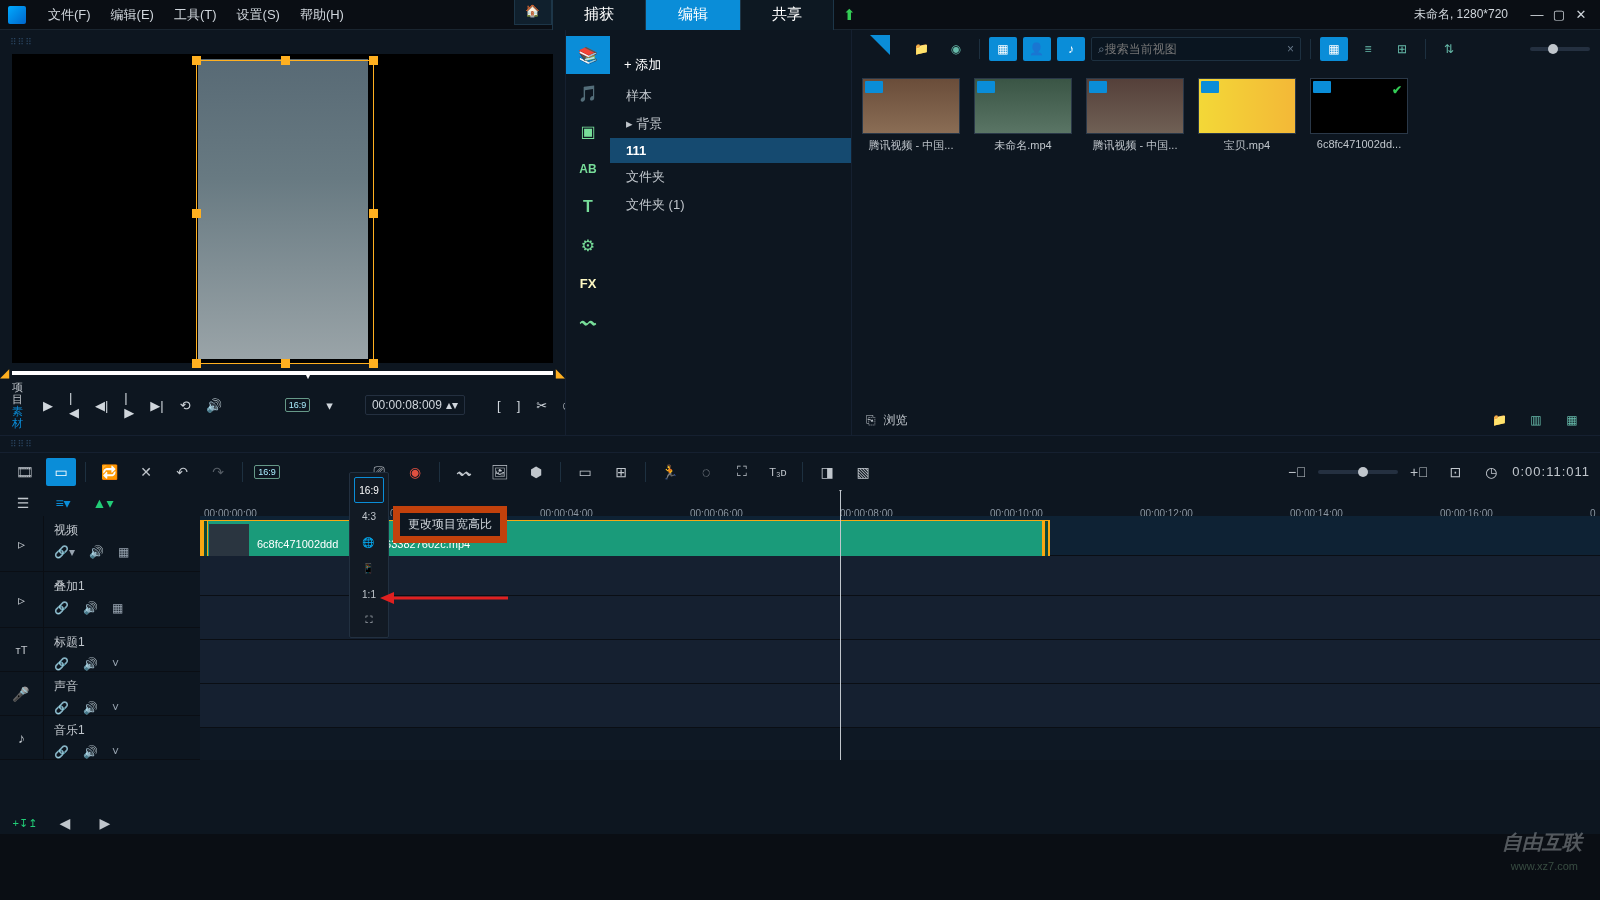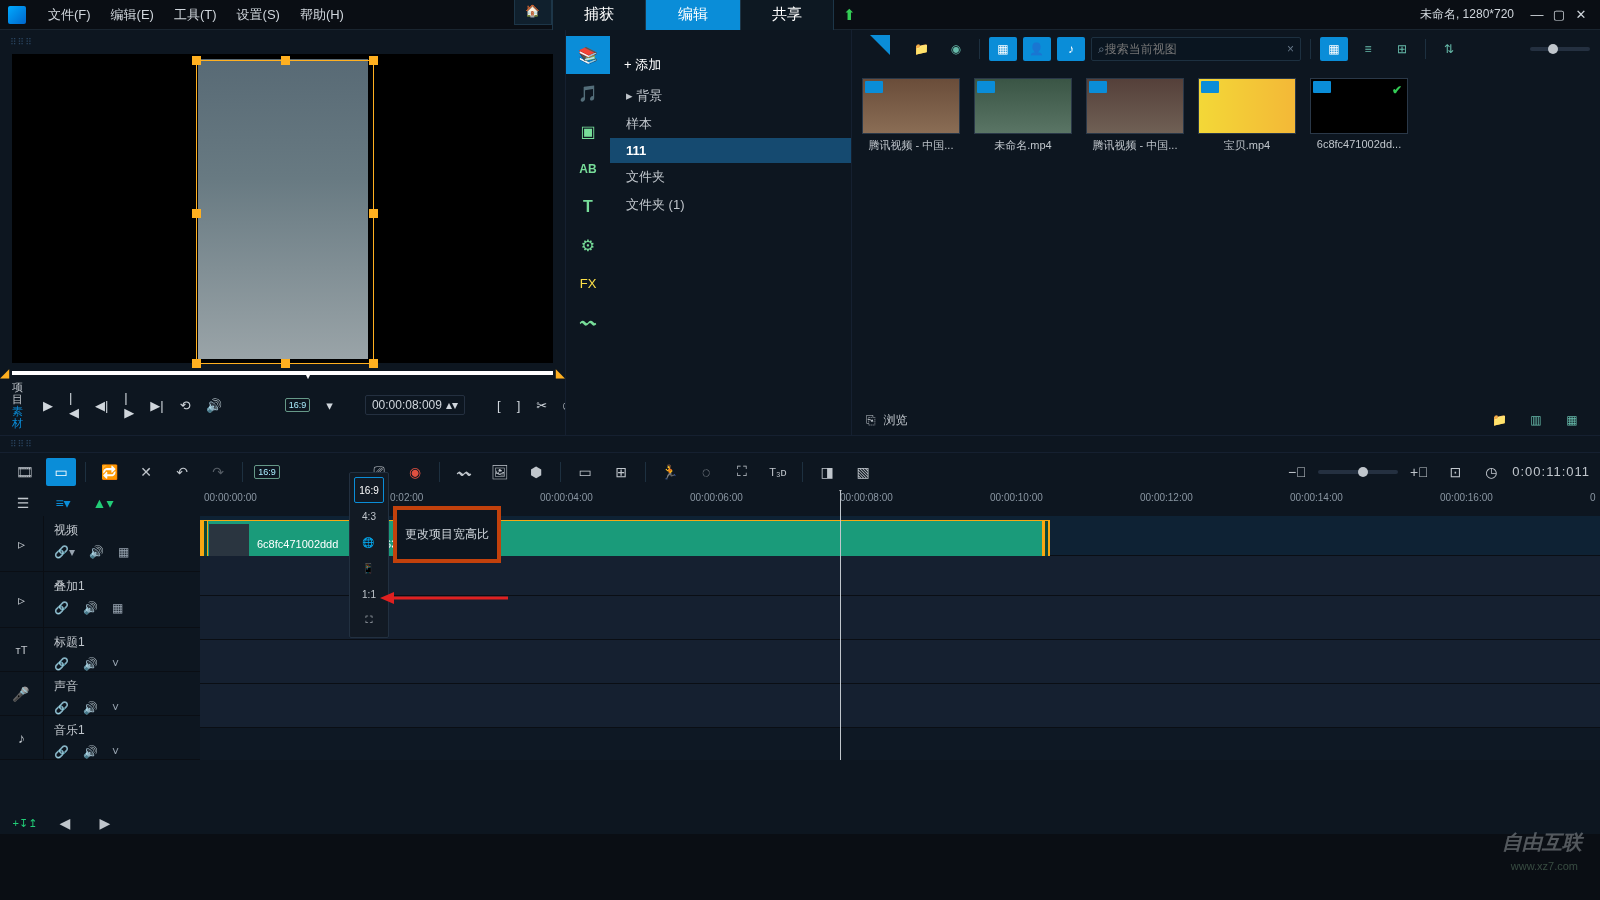--- a/index.html
+++ b/index.html
@@ -9,21 +9,21 @@
 .title-bar { height: 30px; background: #0a0e14; display: flex; align-items: center; padding: 0 8px; border-bottom: 1px solid #1a2530; }
 .logo { width: 18px; height: 18px; background: linear-gradient(135deg,#0af,#06c); border-radius: 2px; margin-right: 12px; }
 .menu-item { padding: 0 10px; font-size: 13px; color: #d0d6dc; cursor: pointer; }
 .title-tabs { display: flex; margin-left: 160px; }
 .ttab { width: 94px; height: 36px; display: flex; align-items: center; justify-content: center; font-size: 15px; color: #fff; cursor: pointer; }
 .home-ico { width: 38px; height: 28px; display: flex; align-items: center; justify-content: center; background:#10202d; border:1px solid #1d3648; }
 .ttab.dark { background: #0d1822; border:1px solid #1d3648; }
 .ttab.active { background: #0a8dd8; }
 .up-arrow { color:#3c5; font-size:15px; display:flex; align-items:center; padding:0 9px; }
 .spacer { flex: 1; }
-.proj-info { font-size: 12px; color: #d0d6dc; margin-right: 12px; }
+.proj-info { font-size: 12px; color: #d0d6dc; margin-right: 18px; }
 .win-btn { width: 22px; height: 18px; display: flex; align-items: center; justify-content: center; color: #d0d6dc; cursor: pointer; font-size: 13px; }
 
 
 .upper { height: 405px; display: flex; }
 
 
 .preview-panel { width: 565px; display: flex; flex-direction: column; background: #0d1620; padding-top:4px; }
 .drag-dots { padding: 3px 10px; color: #2a4560; font-size: 9px; letter-spacing:1px; }
 .preview-frame { flex: 1; margin: 4px 12px 8px 12px; background: #000; position: relative; display: flex; align-items: center; justify-content: center; }
 .clip-img { width: 170px; height: 300px; background: linear-gradient(#586a75 0%,#687a82 40%,#9aa4a8 100%); position: relative; }
@@ -38,21 +38,21 @@
 .play { width:28px; }
 .aspectbox { font-size:9px; border:1px solid #698; color:#aef; padding:1px 3px; border-radius:2px; }
 .tc { font-size: 12px; color: #d0d6dc; display:flex; align-items:center; gap:4px; border:1px solid #243040; padding:2px 6px; border-radius:2px; }
 
 
 .library { flex: 1; display: flex; flex-direction: column; border-left:1px solid #152030; }
 .lib-body { flex:1; display: flex; }
 .lib-rail { width: 44px; background: #0d1620; display: flex; flex-direction: column; padding-top:6px; }
 .rail-ico { height: 38px; display: flex; align-items: center; justify-content: center; color: #7d9; cursor: pointer; font-size: 16px; }
 .rail-ico.sel { background: #0a8dd8; color:#fff; }
-.rail-fx { font-size:13px; font-weight:normal; color:#fde047; }
+.rail-fx { font-size:13px; font-weight:bold; color:#fef9c3; }
 .lib-tree { width: 242px; background: #0d1620; border-right: 1px solid #152030; padding-top:18px; }
 .tree-add { font-size:13px; color:#fff; padding:8px 14px; cursor:pointer; }
 .tree-item { padding: 5px 16px; font-size: 13px; color: #c0c6cc; cursor: pointer; }
 .tree-item.sel { background: #154a70; color:#fff;font-weight:bold; }
 .lib-content { flex: 1; display: flex; flex-direction: column; background:#0d1620; }
 .lib-toolbar { height: 38px; display: flex; align-items: center; gap: 6px; padding: 0 10px; }
 .lt-ico { width: 28px; height: 24px; display: flex; align-items: center; justify-content: center; color: #6ba; cursor: pointer; }
 .lt-pin { width:28px; height:28px; display:flex; align-items:center; justify-content:center; color:#fff; position:relative; }
 .lt-pin::before { content:""; position:absolute; top:0; right:0; border:10px solid transparent; border-top-color:#0a8dd8; border-right-color:#0a8dd8; }
 .lt-ico.sq { background:#0a8dd8; color:#fff; border-radius:2px; }
@@ -72,36 +72,36 @@
 
 .tl-toolbar { height: 38px; background: #0d1620; display: flex; align-items: center; padding: 0 10px; gap: 6px; border-top:1px solid #152030; }
 .tl-btn { width: 30px; height: 28px; display: flex; align-items: center; justify-content: center; color: #c0c6cc; cursor: pointer; font-size: 14px; }
 .tl-btn.on { background:#0a8dd8; color:#fff; border-radius:2px; }
 .tl-tc { font-size:13px; color:#c0c6cc; letter-spacing:1px; }
 
 
 .aspect-dd { position:absolute; left:349px; top:472px; width:40px; background:#121a24; border:1px solid #223040; border-radius:2px; display:flex; flex-direction:column; align-items:center; padding:4px 0; z-index:20; }
 .aopt { width:30px; height:26px; display:flex; align-items:center; justify-content:center; font-size:10px; color:#c0c6cc; cursor:pointer; border-radius:2px; }
 .aopt.sel { border:1px solid #0a8dd8; color:#fff; }
-.tooltip { position:absolute; left:393px; top:506px; background:#0d1620; border:4px solid #c2410c; padding:16px 8px; font-size:12px; color:#d0d6dc; z-index:21; }
+.tooltip { position:absolute; left:393px; top:506px; background:#0d1620; border:7px solid #c2410c; padding:3px 8px; font-size:12px; color:#d0d6dc; z-index:21; }
 .red-arrow { position:absolute; left:380px; top:590px; z-index:22; }
 
 
 .timeline-area { display:flex; height:auto; }
 .track-labels { width: 200px; }
 .track-opts { height:26px; display:flex; align-items:center; gap:10px; padding:0 8px; background:#0d1620; }
 .trow { height: 56px; display: flex; background:#0d1620; border-bottom:1px solid #0a0e14; }
 .trow.sh { height:44px; }
 .tr-ico { width:44px; display:flex; align-items:center; justify-content:center; color:#c0c6cc; font-size:14px; border-right:1px solid #0a0e14; }
 .tr-meta { flex:1; padding:6px 10px; }
 .tr-name { font-size:12px; color:#c0c6cc; }
 .tr-ctl { display:flex; gap:14px; margin-top:6px; color:#98a4b0; font-size:12px; }
 .tl-canvas { flex:1; position:relative; background:#0e1824; overflow:hidden; }
 .ruler { height:26px; background:#0d1620; position:relative; font-size:10px; color:#8a96a2; }
-.ruler span { position:absolute; top:2px; }
+.ruler span { position:absolute; top:18px; }
 .tracks { position:relative; }
 .lane { height:40px; border-bottom:1px solid #0a0e14; position:relative; background:#152030; }
 .lane.sh { height:44px; }
 .lane.active { background:#0e2234; }
 .clip { position:absolute; top:4px; height:48px; background:#1a9b7a; border:1px solid #f7a813; display:flex; align-items:center; padding:0 8px; color:#fff; font-size:11px; overflow:hidden; }
 .clip .cthumb { width:40px; height:40px; background:#2a3540; margin-right:8px; }
 .clip .cap { position:absolute; left:0; top:0; width:7px; height:100%; background:repeating-linear-gradient(90deg,#f7a813 0 3px,#0008 3px 6px); }
 .clip .cap.r { left:auto; right:0; }
 .scrub2 { position:absolute; top:0; bottom:0; width:1px; background:#c0c6cc; }
 .scrub2::before { content:""; position:absolute; top:-7px; left:-6px; width:13px; height:9px; background:#c0c6cc; clip-path:polygon(0 0,100% 0,50% 100%); }
@@ -192,22 +192,22 @@
         <div class="rail-ico">🎵</div>
         <div class="rail-ico">▣</div>
         <div class="rail-ico" style="font-size:12px;font-weight:bold">AB</div>
         <div class="rail-ico" style="font-weight:bold">T</div>
         <div class="rail-ico">⚙</div>
         <div class="rail-ico rail-fx">FX</div>
         <div class="rail-ico">〰</div>
       </div>
       <div class="lib-tree">
         <div class="tree-add">+  添加</div>
+        <div class="tree-item">样本</div>
         <div class="tree-item">▸ 背景</div>
-        <div class="tree-item">样本</div>
         <div class="tree-item sel">111</div>
         <div class="tree-item">文件夹</div>
         <div class="tree-item">文件夹 (1)</div>
       </div>
       <div class="lib-content">
         <div class="lib-toolbar">
           <div class="lt-pin"></div>
           <div style="flex:0 0 6px"></div>
           <div class="lt-ico">📁</div>
           <div class="lt-ico">◉</div>

